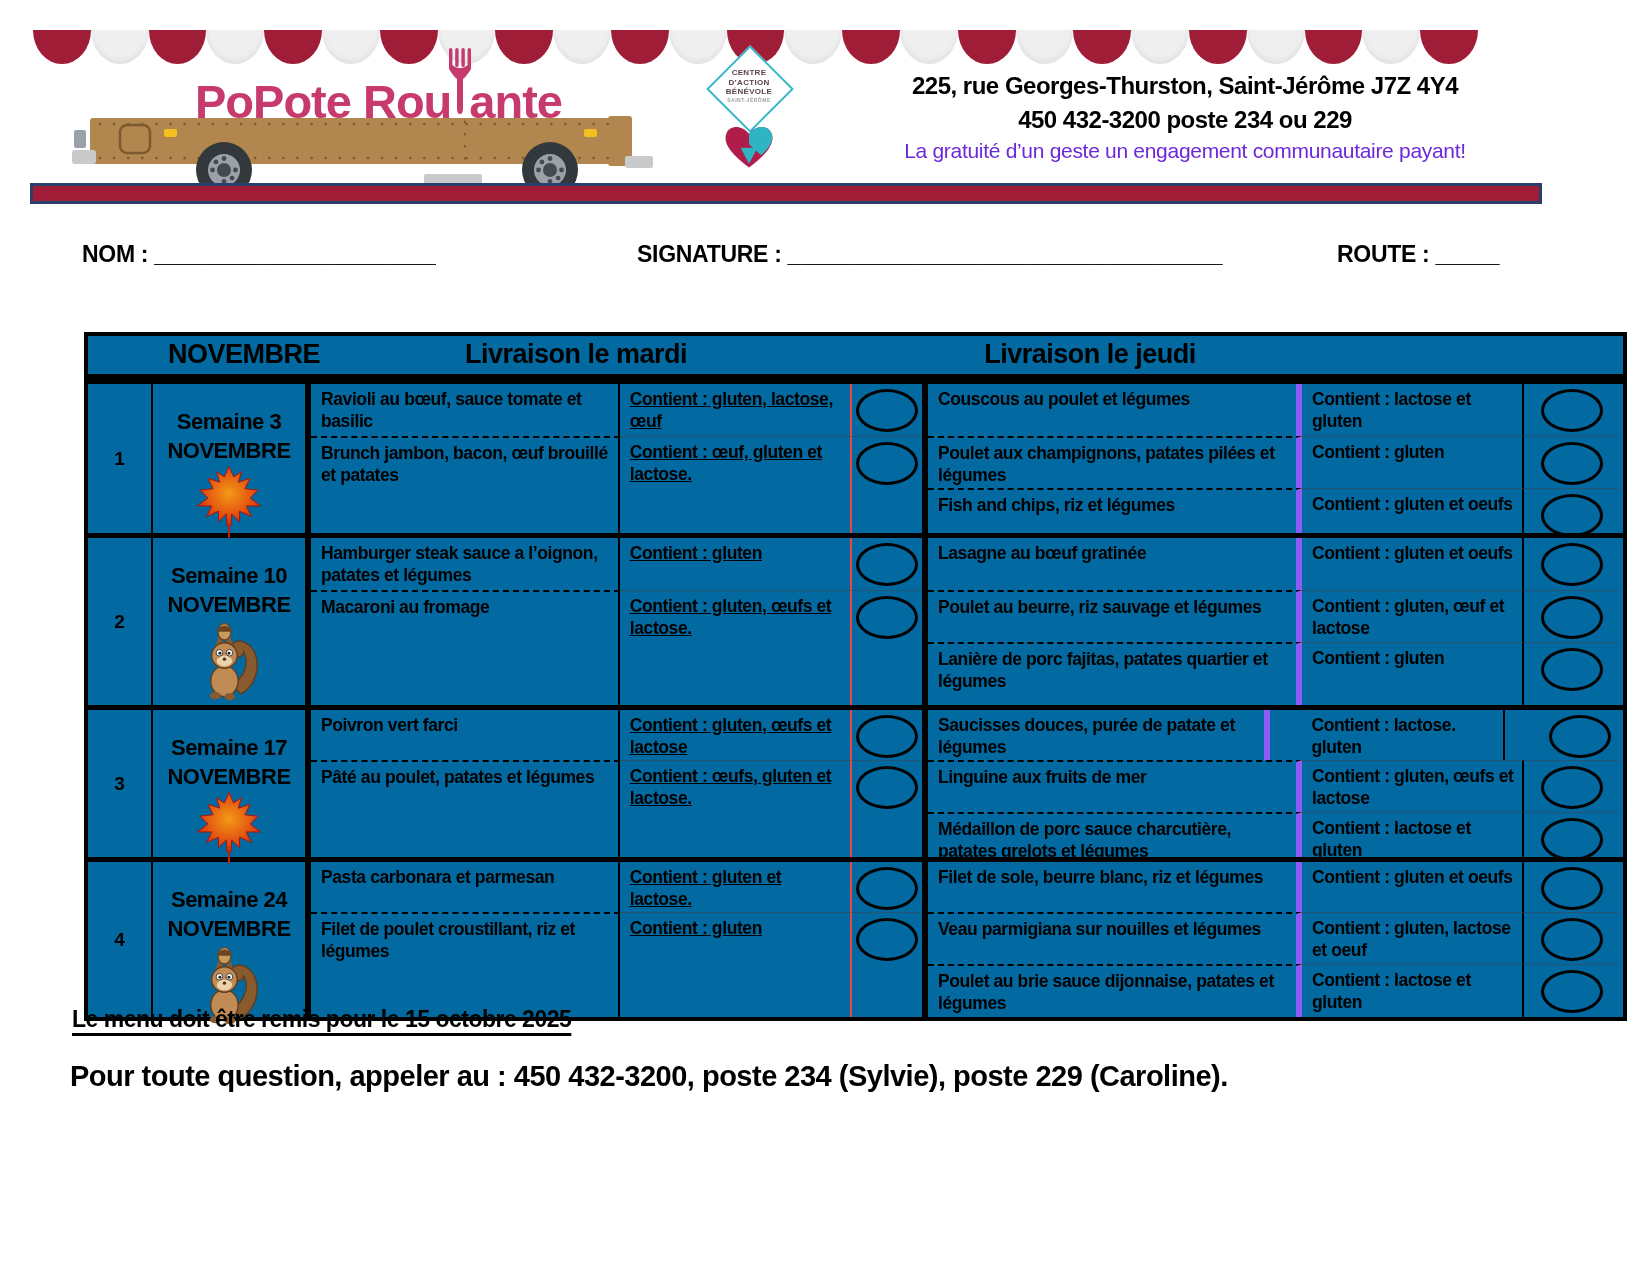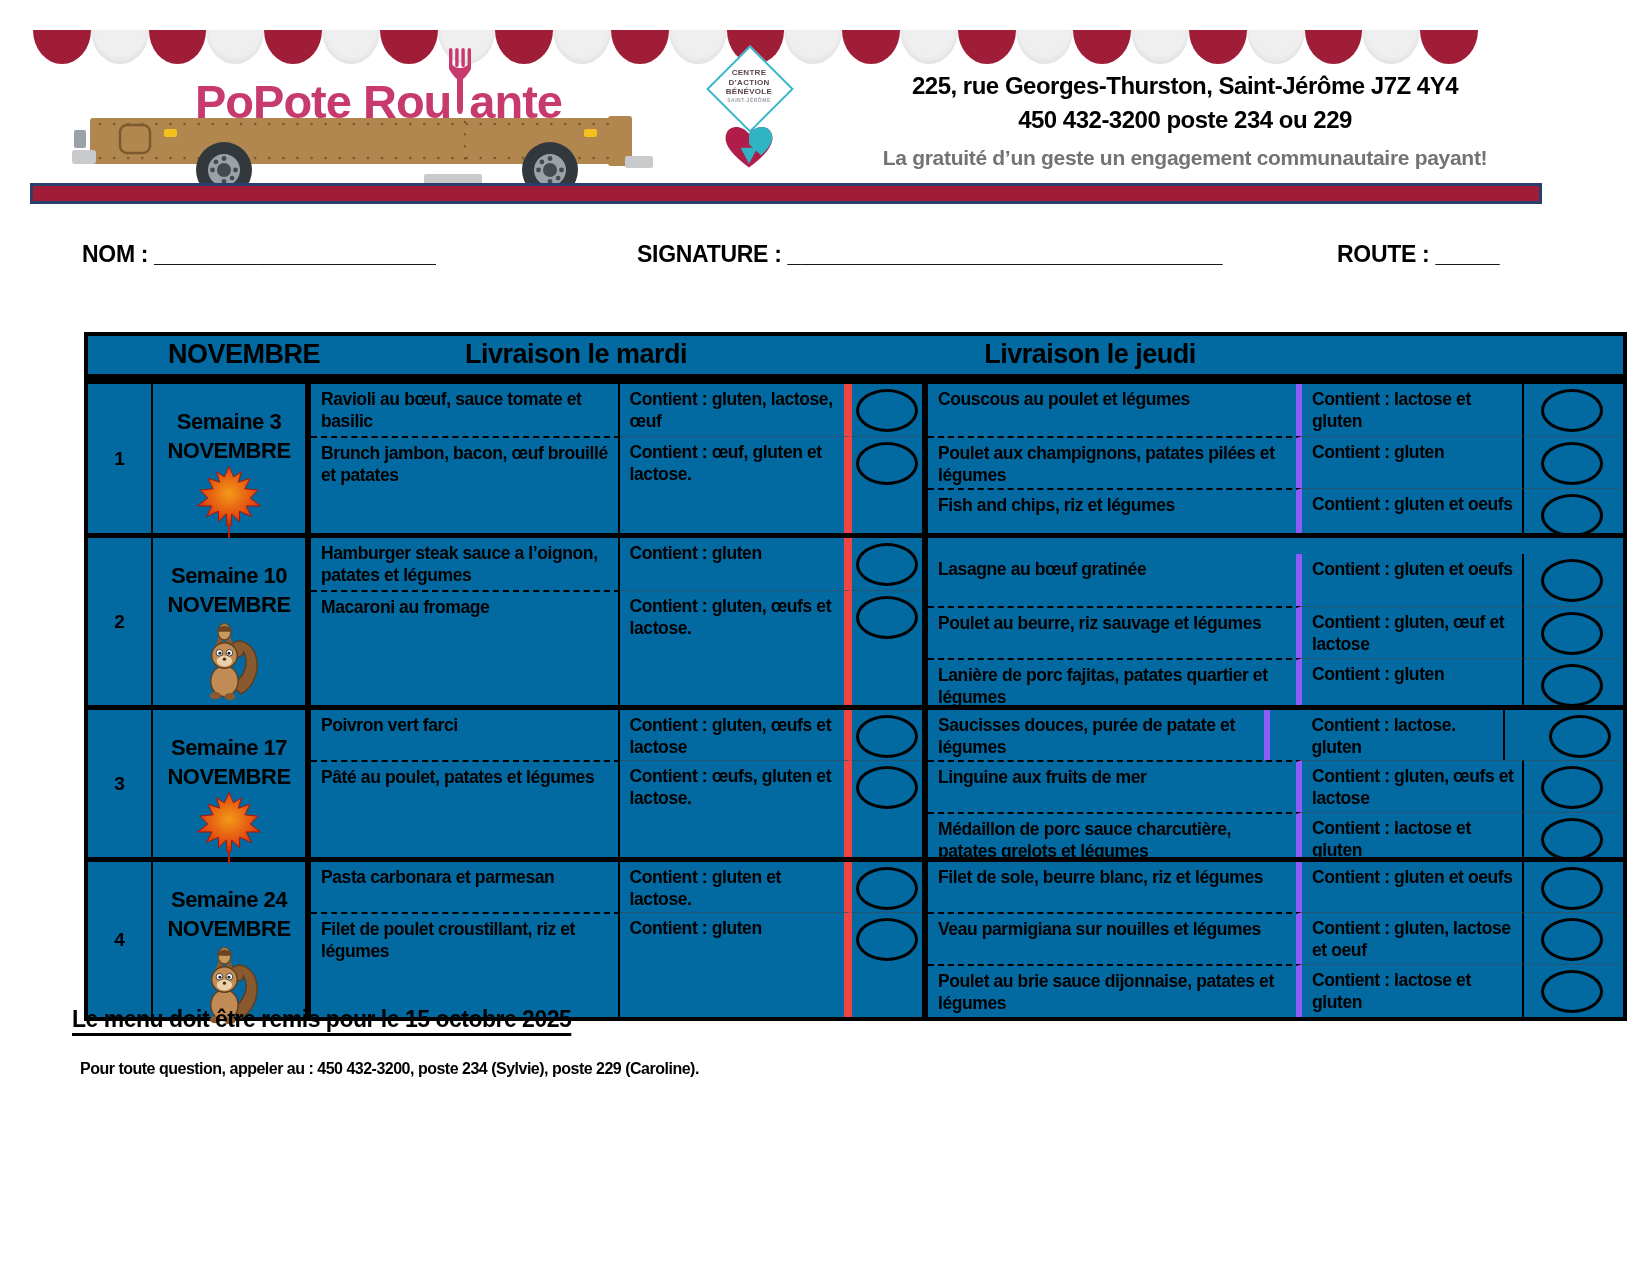--- a/index.html
+++ b/index.html
@@ -12,21 +12,21 @@
   .lobe.red{background:#a01d38;}
   .lobe.white{background:#eeefee;box-shadow:inset 0 -4px 5px rgba(0,0,0,0.05);}
 
   
   .brand{position:absolute;left:195px;top:62px;font-size:47px;font-weight:bold;
          color:#c63a6e;letter-spacing:-1px;white-space:nowrap;}
   .brand .fork{display:inline-block;vertical-align:-10px;margin:0 -3px;transform:translateY(-14px);}
   .addr{position:absolute;left:880px;top:72px;width:610px;text-align:center;}
   .addr .l1{font-size:24px;font-weight:bold;letter-spacing:-0.5px;}
   .addr .l2{font-size:24px;font-weight:bold;margin-top:6px;letter-spacing:-0.5px;}
-  .addr .tag{font-size:21px;font-weight:bold;color:#737373;margin-top:12px;letter-spacing:-0.3px;}
+  .addr .tag{font-size:21px;font-weight:normal;color:#6d28d9;margin-top:5px;letter-spacing:-0.3px;}
   .redbar{position:absolute;left:30px;top:183px;width:1506px;height:15px;background:#a01c37;
           border:3px solid #2a3f6b;}
   .truck{position:absolute;left:72px;top:92px;}
 
   
   .orglogo{position:absolute;left:712px;top:56px;width:74px;height:120px;}
   .diamond{position:absolute;left:7px;top:2px;width:58px;height:58px;background:#fff;
            border:2px solid #35b6c9;transform:rotate(45deg);}
   .diamond-text{position:absolute;left:0;top:12px;width:74px;text-align:center;
                 font-size:8px;font-weight:bold;color:#5b4450;line-height:1.2;letter-spacing:0.3px;}
@@ -54,33 +54,33 @@
   .secm,.secj{display:flex;flex-direction:column;}
   .secm{width:617px;border-right:6px solid #000;box-sizing:border-box;}
   .secj{width:695px;box-sizing:border-box;}
   .mrow{display:flex;flex:1 1 auto;min-height:0;}
   .mrow.fixed{flex:0 0 auto;}
   .mrow + .mrow .mealc{border-top:2px dashed #000;}
   .mrow + .mrow .contc,.mrow + .mrow .ovalc{border-top:1.5px dotted #444;}
   .mealc,.contc{font-size:17.5px;font-weight:bold;line-height:1.25;letter-spacing:-0.4px;
                 padding:5px 8px 0 10px;box-sizing:border-box;}
   .secm .mealc{width:330px;border-right:2px solid #000;}
-  .secm .contc{width:248px;border-right:8px solid #ef4444;}
+  .secm .contc{width:248px;border-right:2px solid #ef4444;text-decoration:underline;}
   .secm .ovalc{width:75px;}
   .secj .mealc{width:374px;border-right:6px solid #8b5cf6;}
   .secj .contc{width:222px;border-right:2px solid #000;}
   .secj .ovalc{width:95px;}
   .ovalc{display:flex;justify-content:center;align-items:flex-start;box-sizing:border-box;}
   .oval{width:56px;height:37px;border:3px solid #000;border-radius:50%;margin-top:5px;}
 
   
   .deadline{position:absolute;left:72px;top:1006px;font-size:23px;font-weight:bold;
             letter-spacing:-0.5px;text-decoration:underline;text-decoration-thickness:2.5px;
             text-underline-offset:6px;}
-  .contact{position:absolute;left:80px;top:1060px;font-size:16px;font-weight:bold;
+  .contact{position:absolute;left:70px;top:1060px;font-size:29px;font-weight:bold;
            letter-spacing:-0.5px;}
 </style>
 </head>
 <body>
 
 <div id="page">
 
   <div class="awning" id="awning">
       <div class="lobe red"></div>
       <div class="lobe white"></div>
@@ -306,21 +306,21 @@
         </div>
         <div class="mrow">
           <div class="cell mealc">Macaroni au fromage</div>
           <div class="cell contc">Contient : gluten, œufs et lactose.</div>
           <div class="cell ovalc">
               <div class="oval"></div>
             </div>
         </div>
       </div>
       <div class="secj">
-        <div class="mrow fixed" style="height:52px;margin-top:16px;">
+        <div class="mrow fixed" style="height:52px;">
           <div class="cell mealc">Lasagne au bœuf gratinée</div>
           <div class="cell contc">Contient : gluten et oeufs</div>
           <div class="cell ovalc">
               <div class="oval"></div>
             </div>
         </div>
         <div class="mrow fixed" style="height:52px;">
           <div class="cell mealc">Poulet au beurre, riz sauvage et légumes</div>
           <div class="cell contc">Contient : gluten, œuf et lactose</div>
           <div class="cell ovalc">

